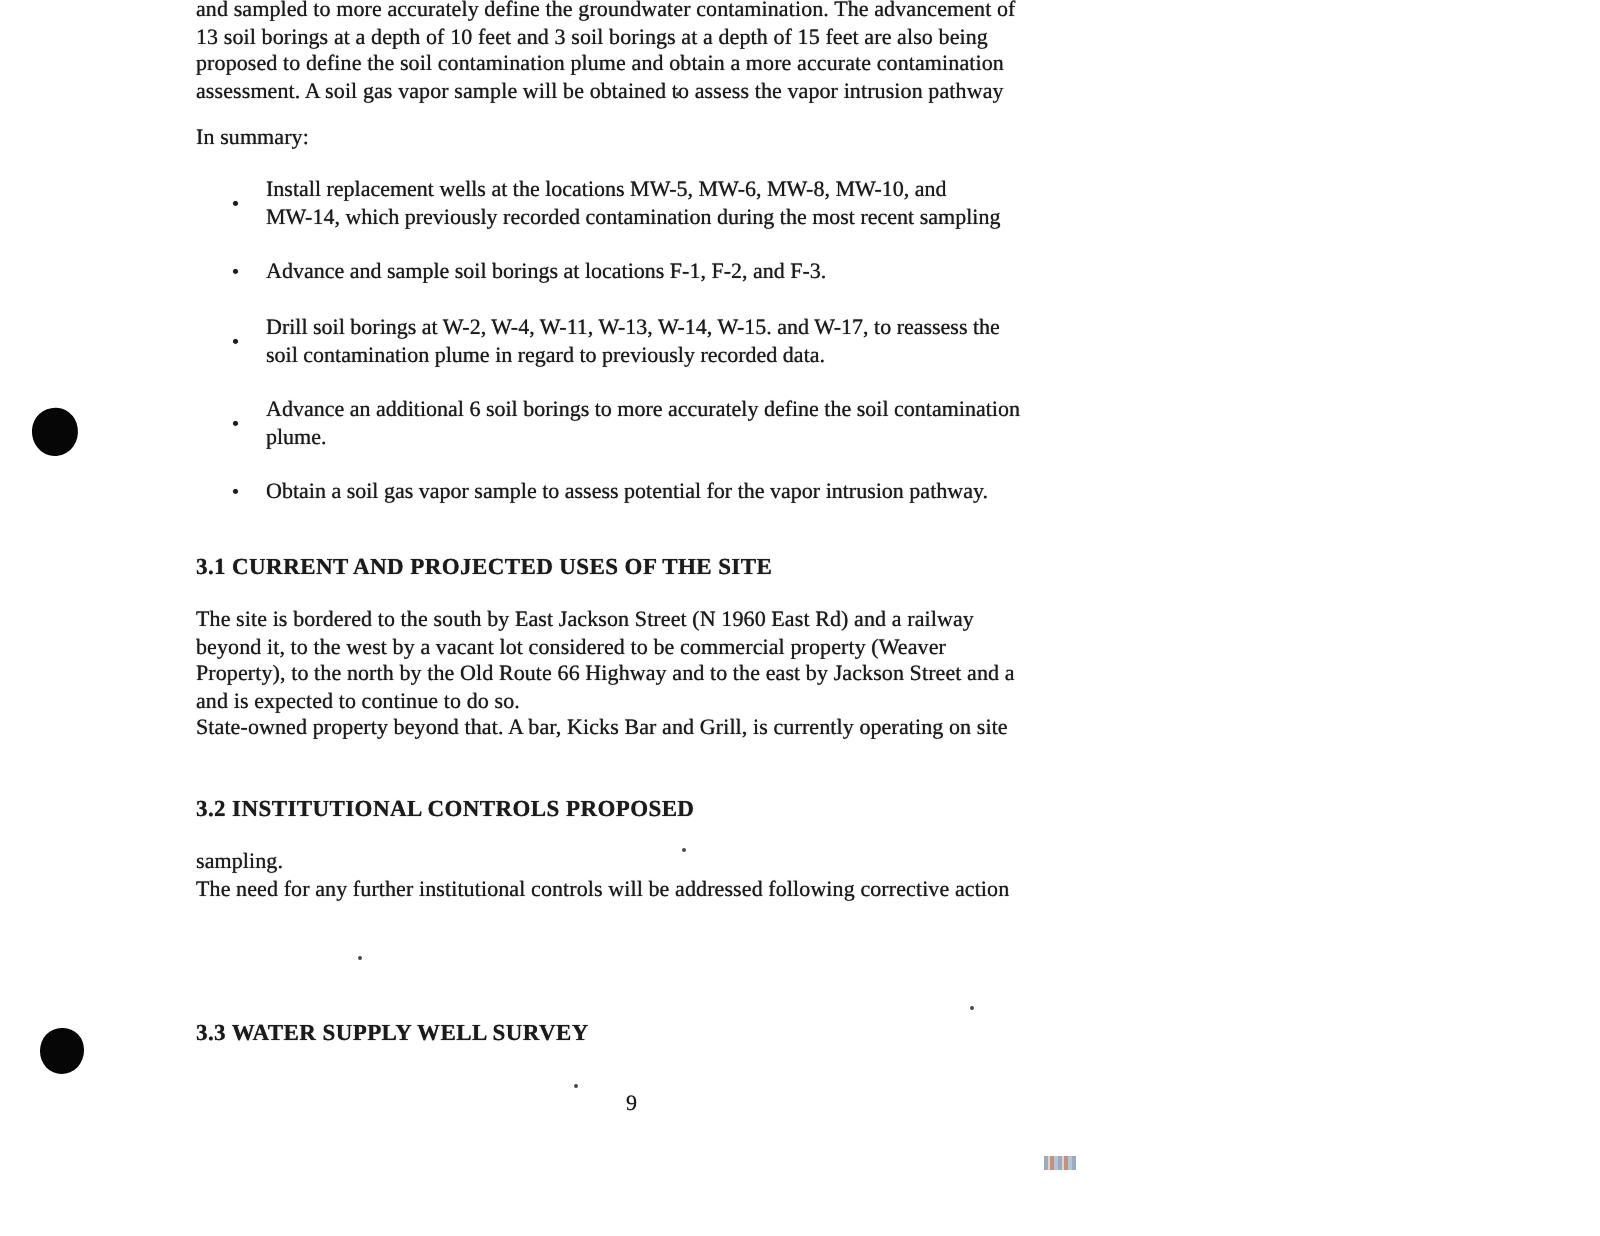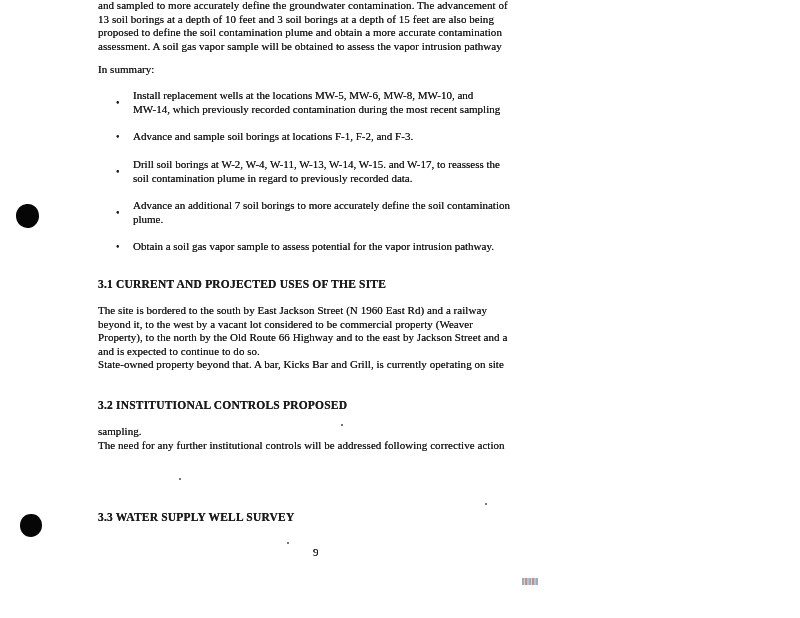--- a/index.html
+++ b/index.html
@@ -142,21 +142,21 @@
   <div class="bullet b3">
     <span class="marker"></span>
     <div>
         <div>Drill soil borings at W-2, W-4, W-11, W-13, W-14, W-15. and W-17, to reassess the</div>
         <div>soil contamination plume in regard to previously recorded data.</div>
       </div>
   </div>
   <div class="bullet b4">
     <span class="marker"></span>
     <div>
-        <div>Advance an additional 7 soil borings to more accurately define the soil contamination</div>
+        <div>Advance an additional 6 soil borings to more accurately define the soil contamination</div>
         <div>plume.</div>
       </div>
   </div>
   <div class="bullet b5">
     <span class="marker"></span>
     <div>
         <div>Obtain a soil gas vapor sample to assess potential for the vapor intrusion pathway.</div>
       </div>
   </div>
 

